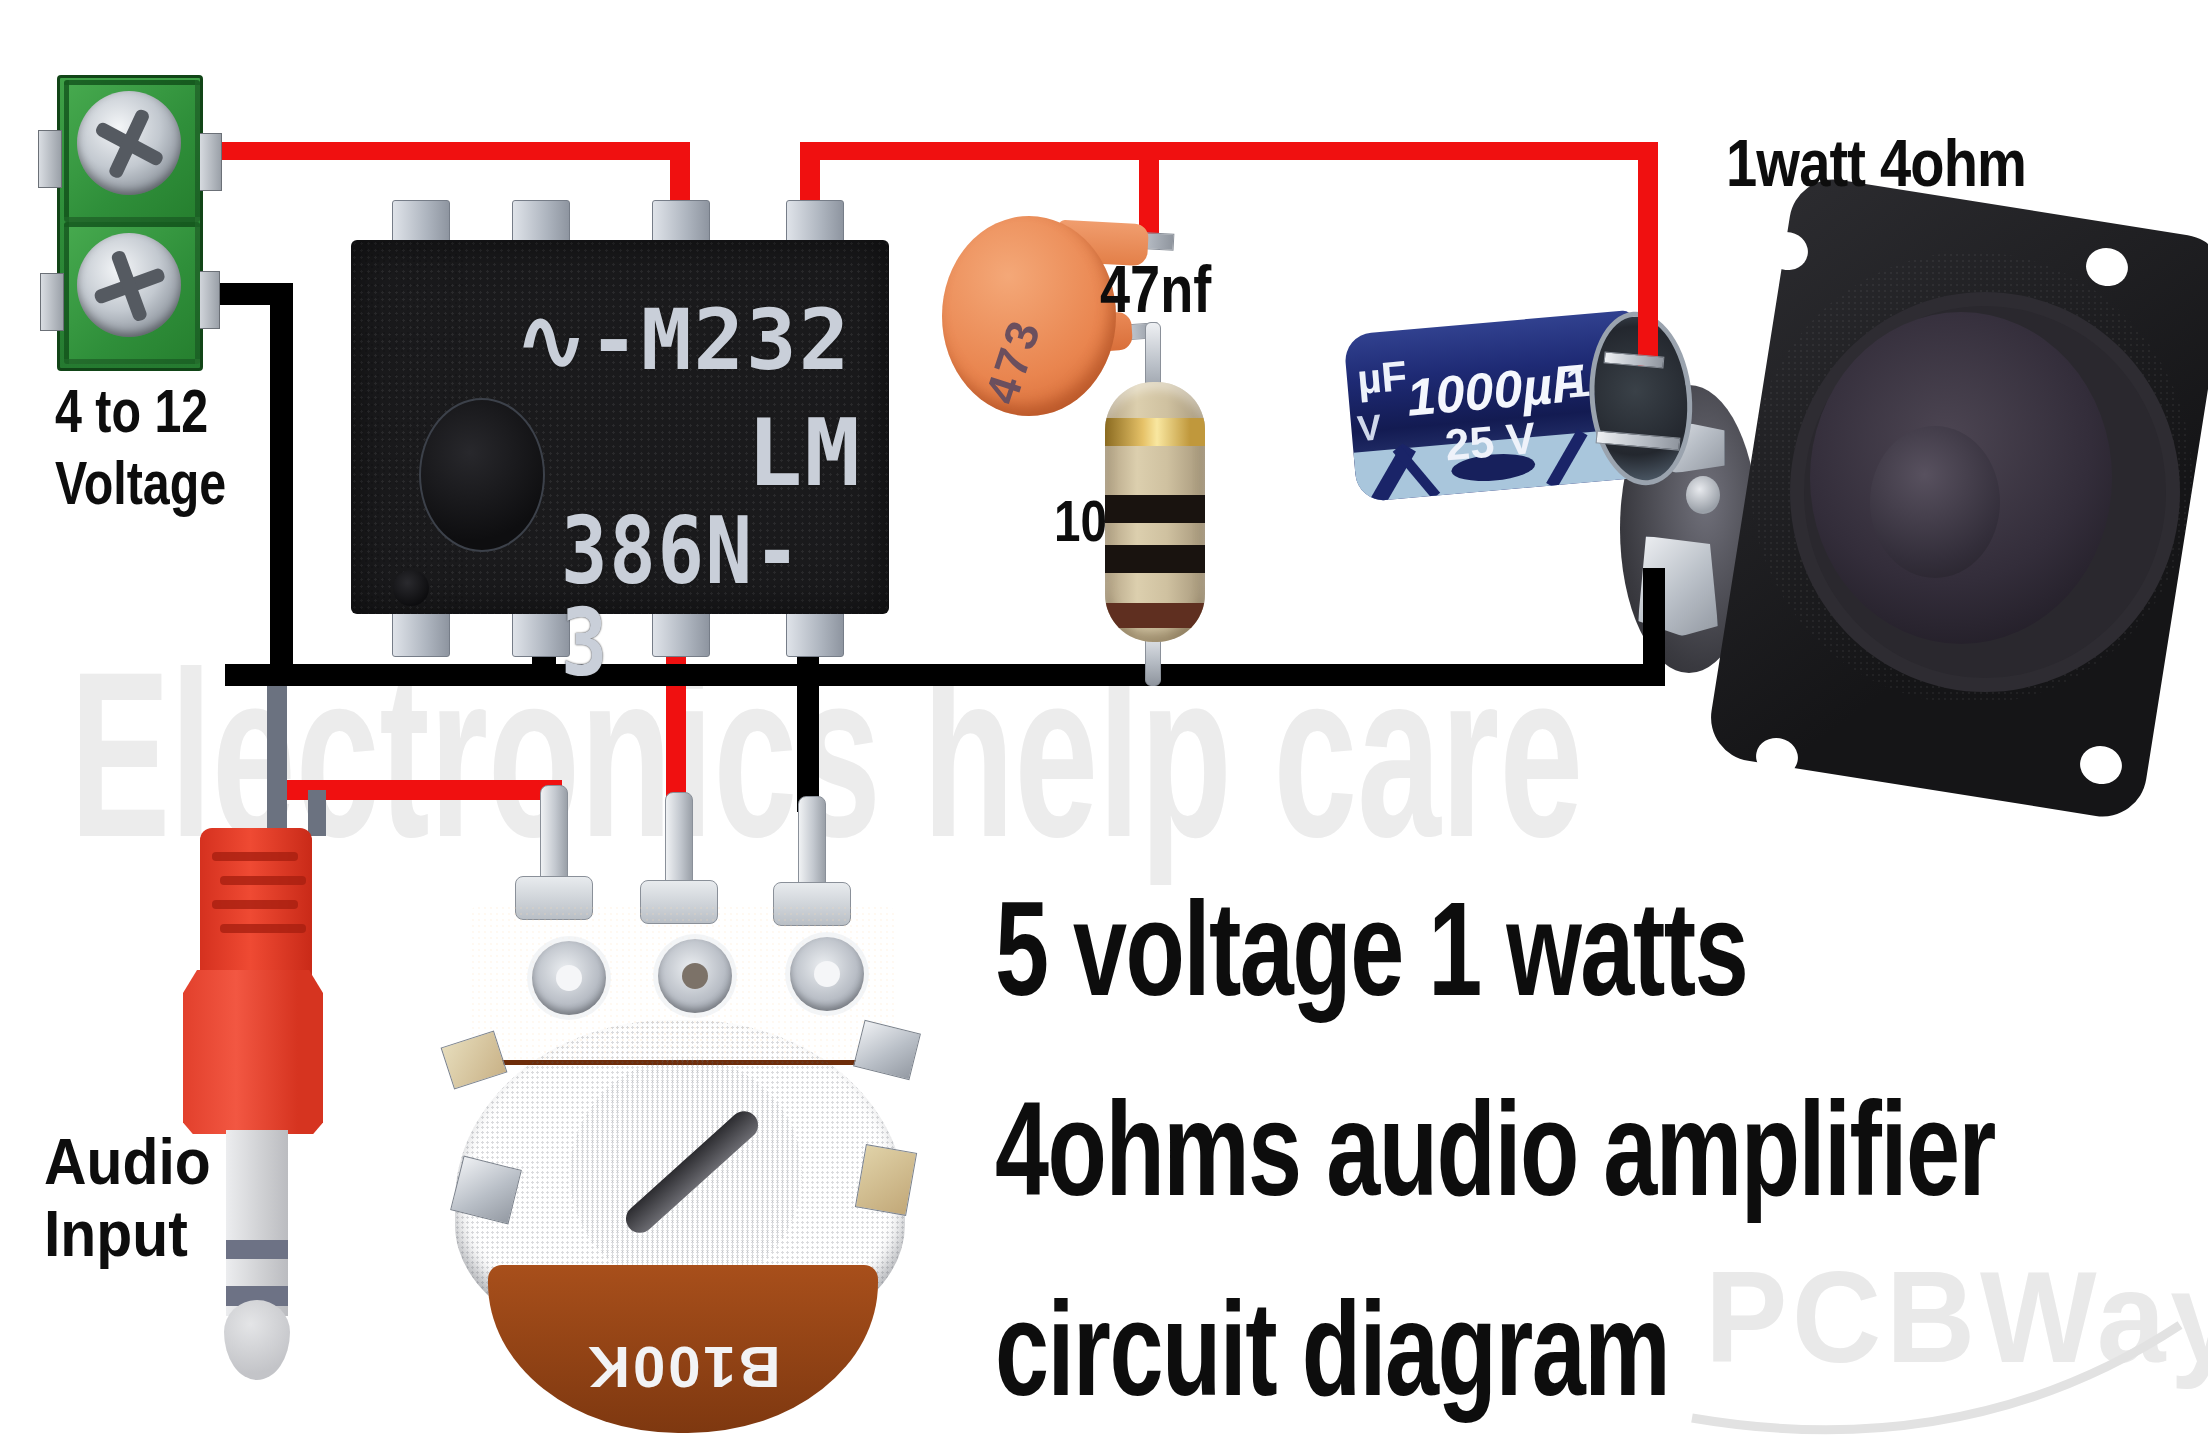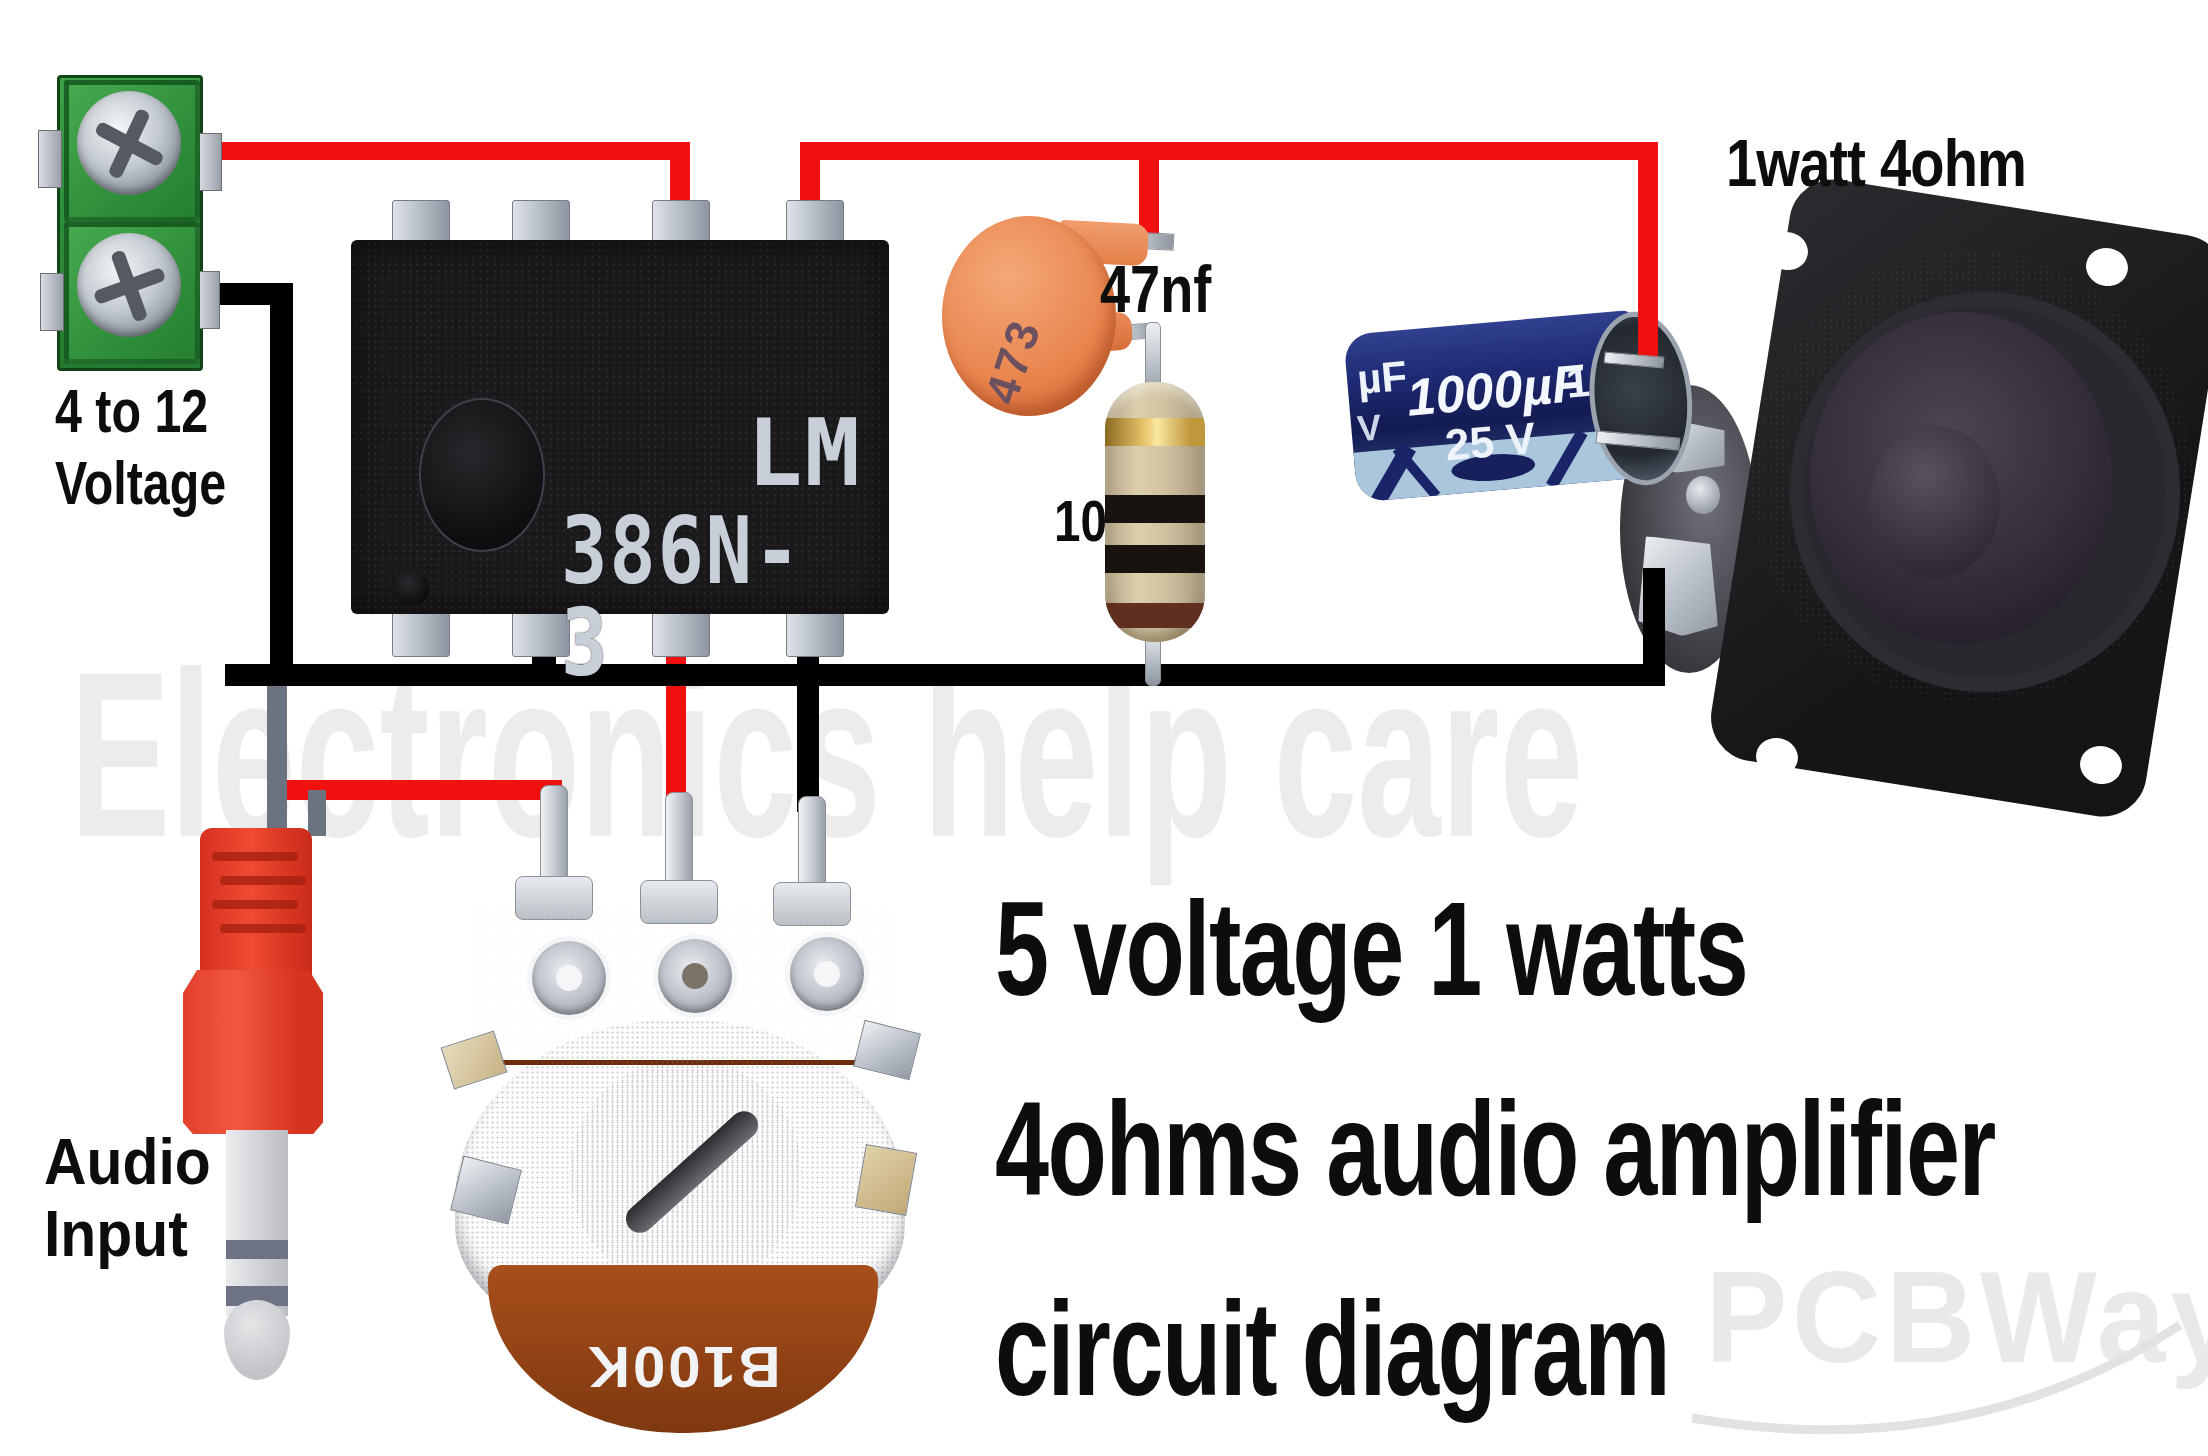--- a/index.html
+++ b/index.html
@@ -109,20 +109,23 @@
     <div class="pin" style="left:301px;top:0;"></div>
     <div class="pin" style="left:435px;top:0;"></div>
     <div class="pin" style="left:41px;top:409px;"></div>
     <div class="pin" style="left:161px;top:409px;"></div>
     <div class="pin" style="left:301px;top:409px;"></div>
     <div class="pin" style="left:435px;top:409px;"></div>
     <div id="icbody">
       <div id="icstrip"></div>
       <div class="abs" style="left:68px;top:158px;width:122px;height:150px;border-radius:50%;background:radial-gradient(circle at 40% 35%,#28282c,#0e0e10 72%);border:2px solid #3c414a;"></div>
       <div class="abs" style="left:42px;top:330px;width:36px;height:36px;border-radius:50%;background:radial-gradient(circle at 40% 35%,#2a2a2e,#0c0c0e 75%);"></div>
+      <div class="ictext" style="left:165px;top:58px;font-size:84px;">
+        <span>∿</span><span>-M232</span>
+      </div>
       <div class="ictext" style="left:396px;top:168px;font-size:92px;">LM</div>
       <div class="ictext" style="left:210px;top:266px;font-size:92px;transform:scaleX(.84);transform-origin:left top;">386N-3</div>
     </div>
   </div>
 
   <div id="ccap" class="abs">
     <div class="abs silver" style="left:168px;top:22px;width:64px;height:15px;transform:rotate(3deg);border:1px solid #8a9099;"></div>
     <div class="abs silver" style="left:164px;top:114px;width:52px;height:14px;transform:rotate(-4deg);border:1px solid #8a9099;"></div>
     <div class="abs" style="left:118px;top:12px;width:90px;height:42px;background:linear-gradient(180deg,#f09d6e,#e37f48);border-radius:6px 14px 14px 6px;transform:rotate(3deg);"></div>
     <div class="abs" style="left:116px;top:104px;width:76px;height:38px;background:linear-gradient(180deg,#ea8a57,#d96f3a);border-radius:6px 14px 14px 6px;transform:rotate(-4deg);"></div>

